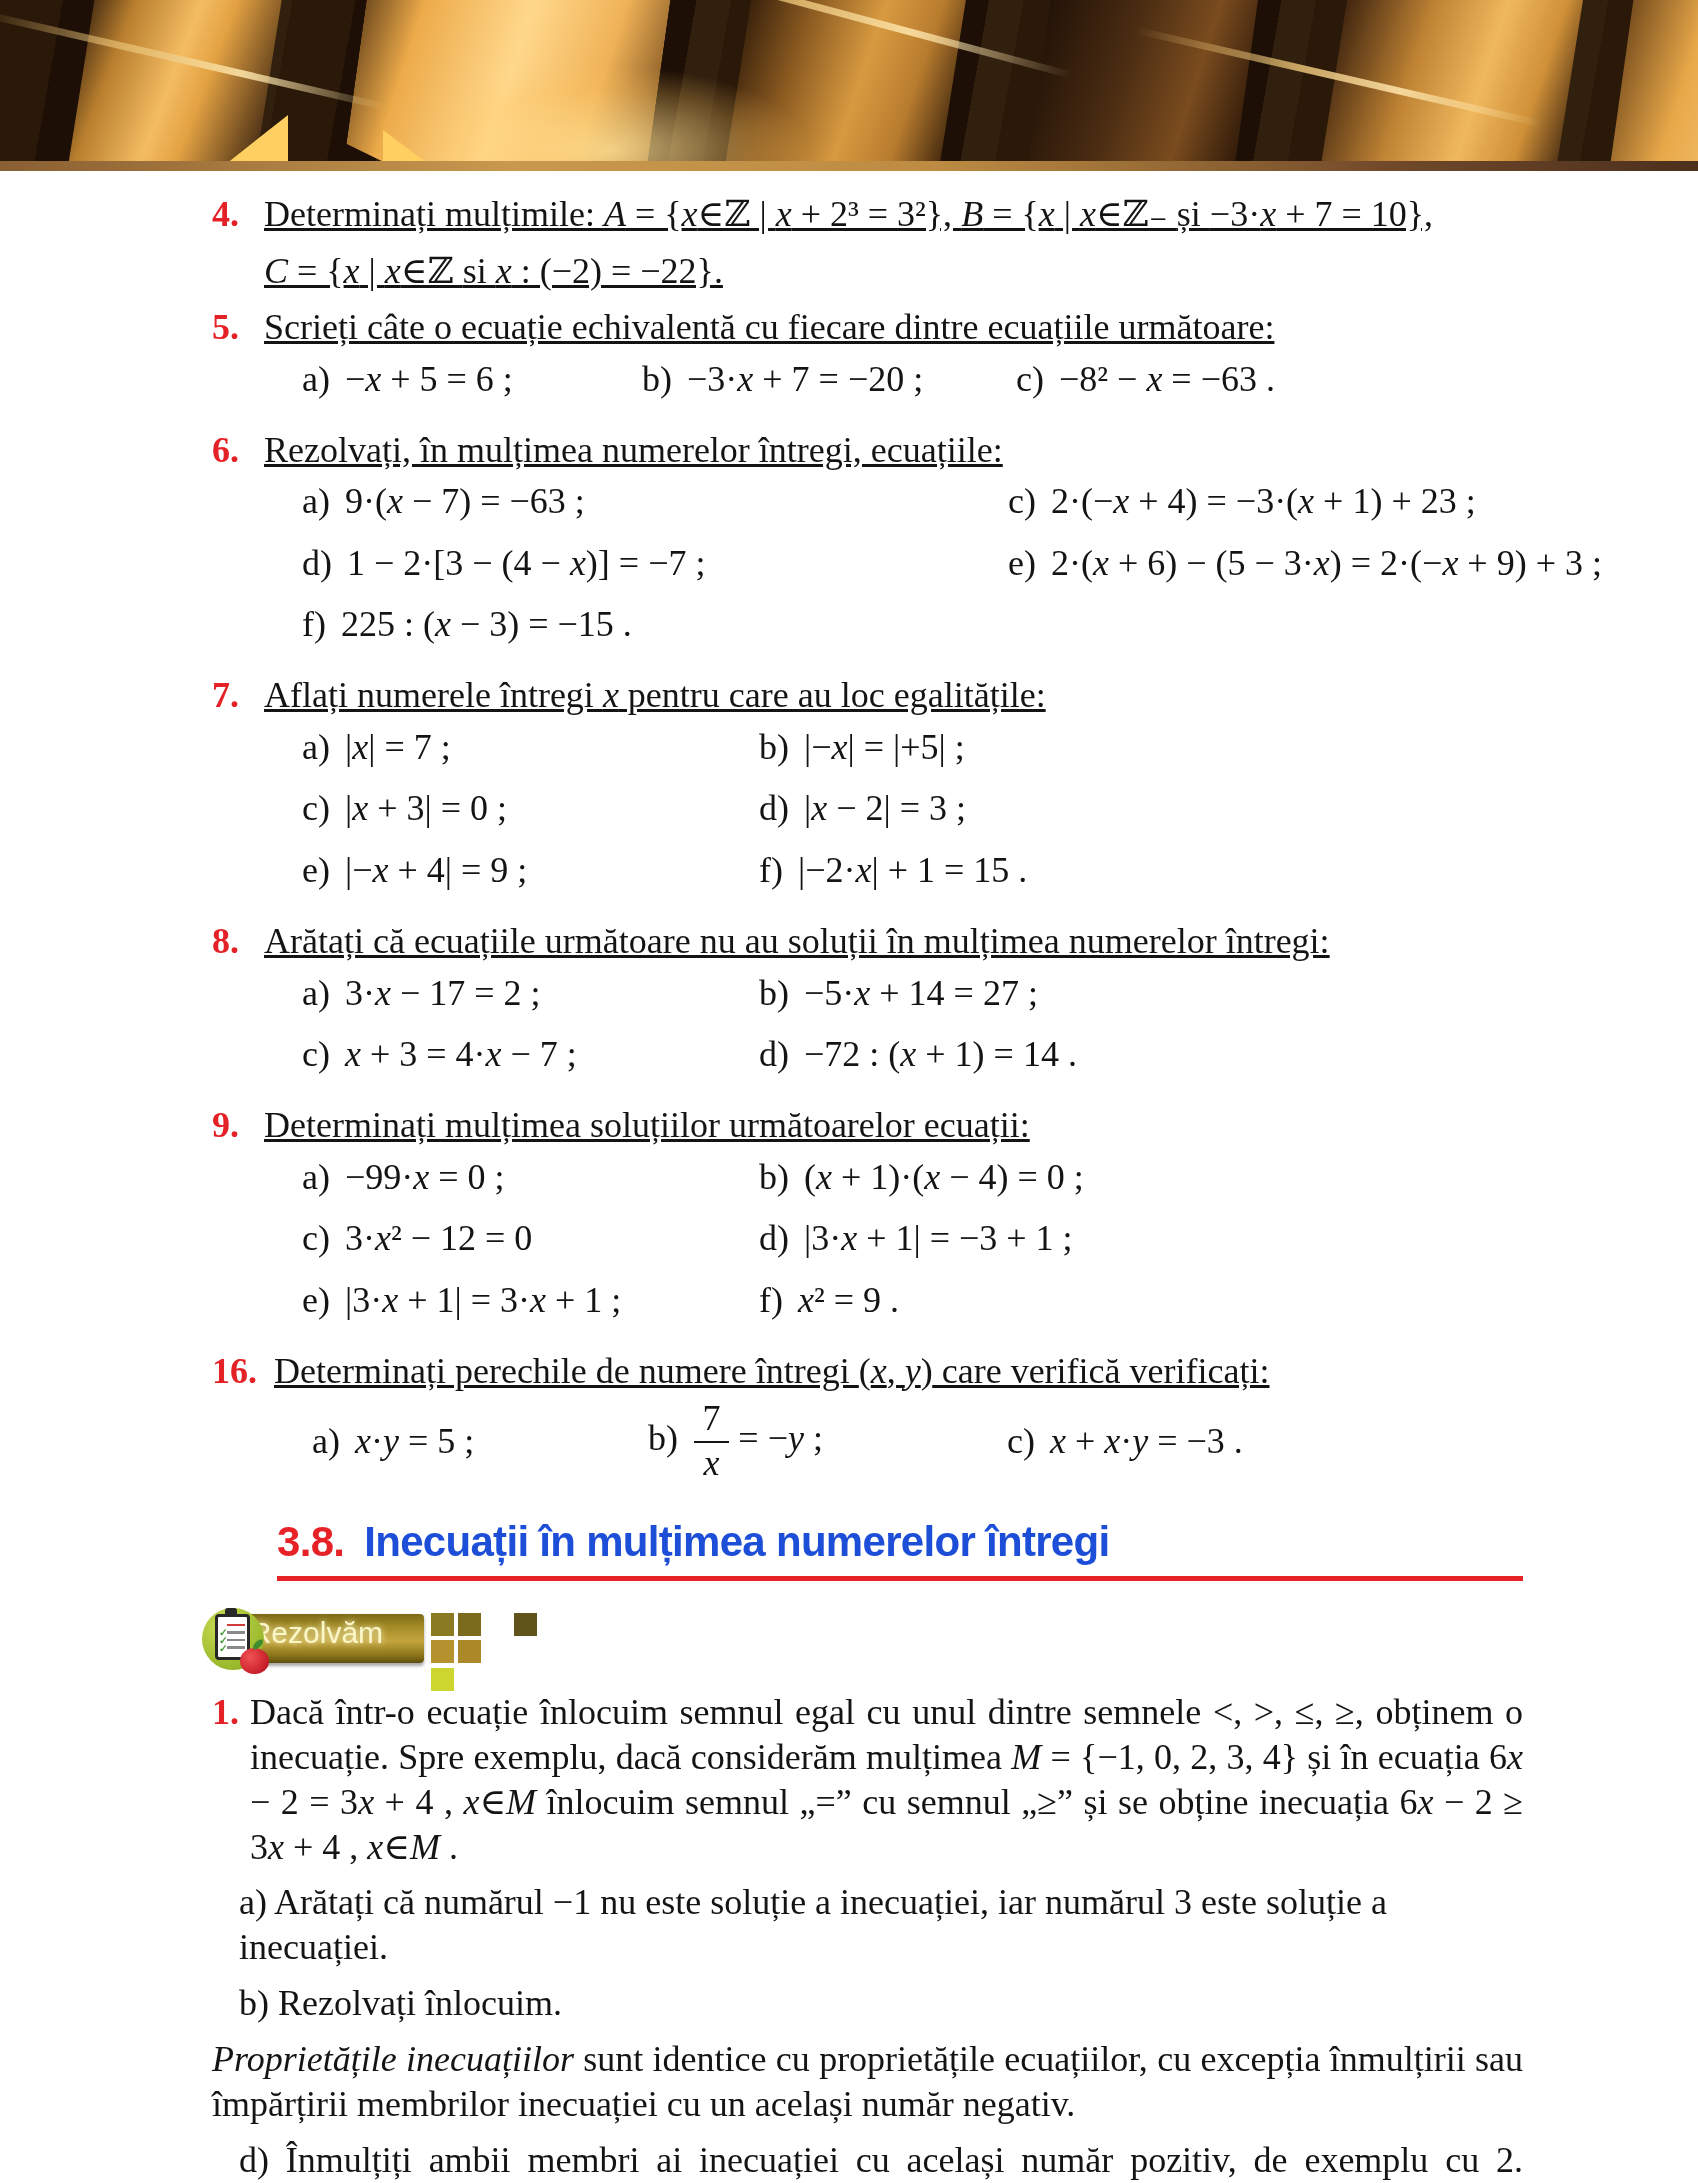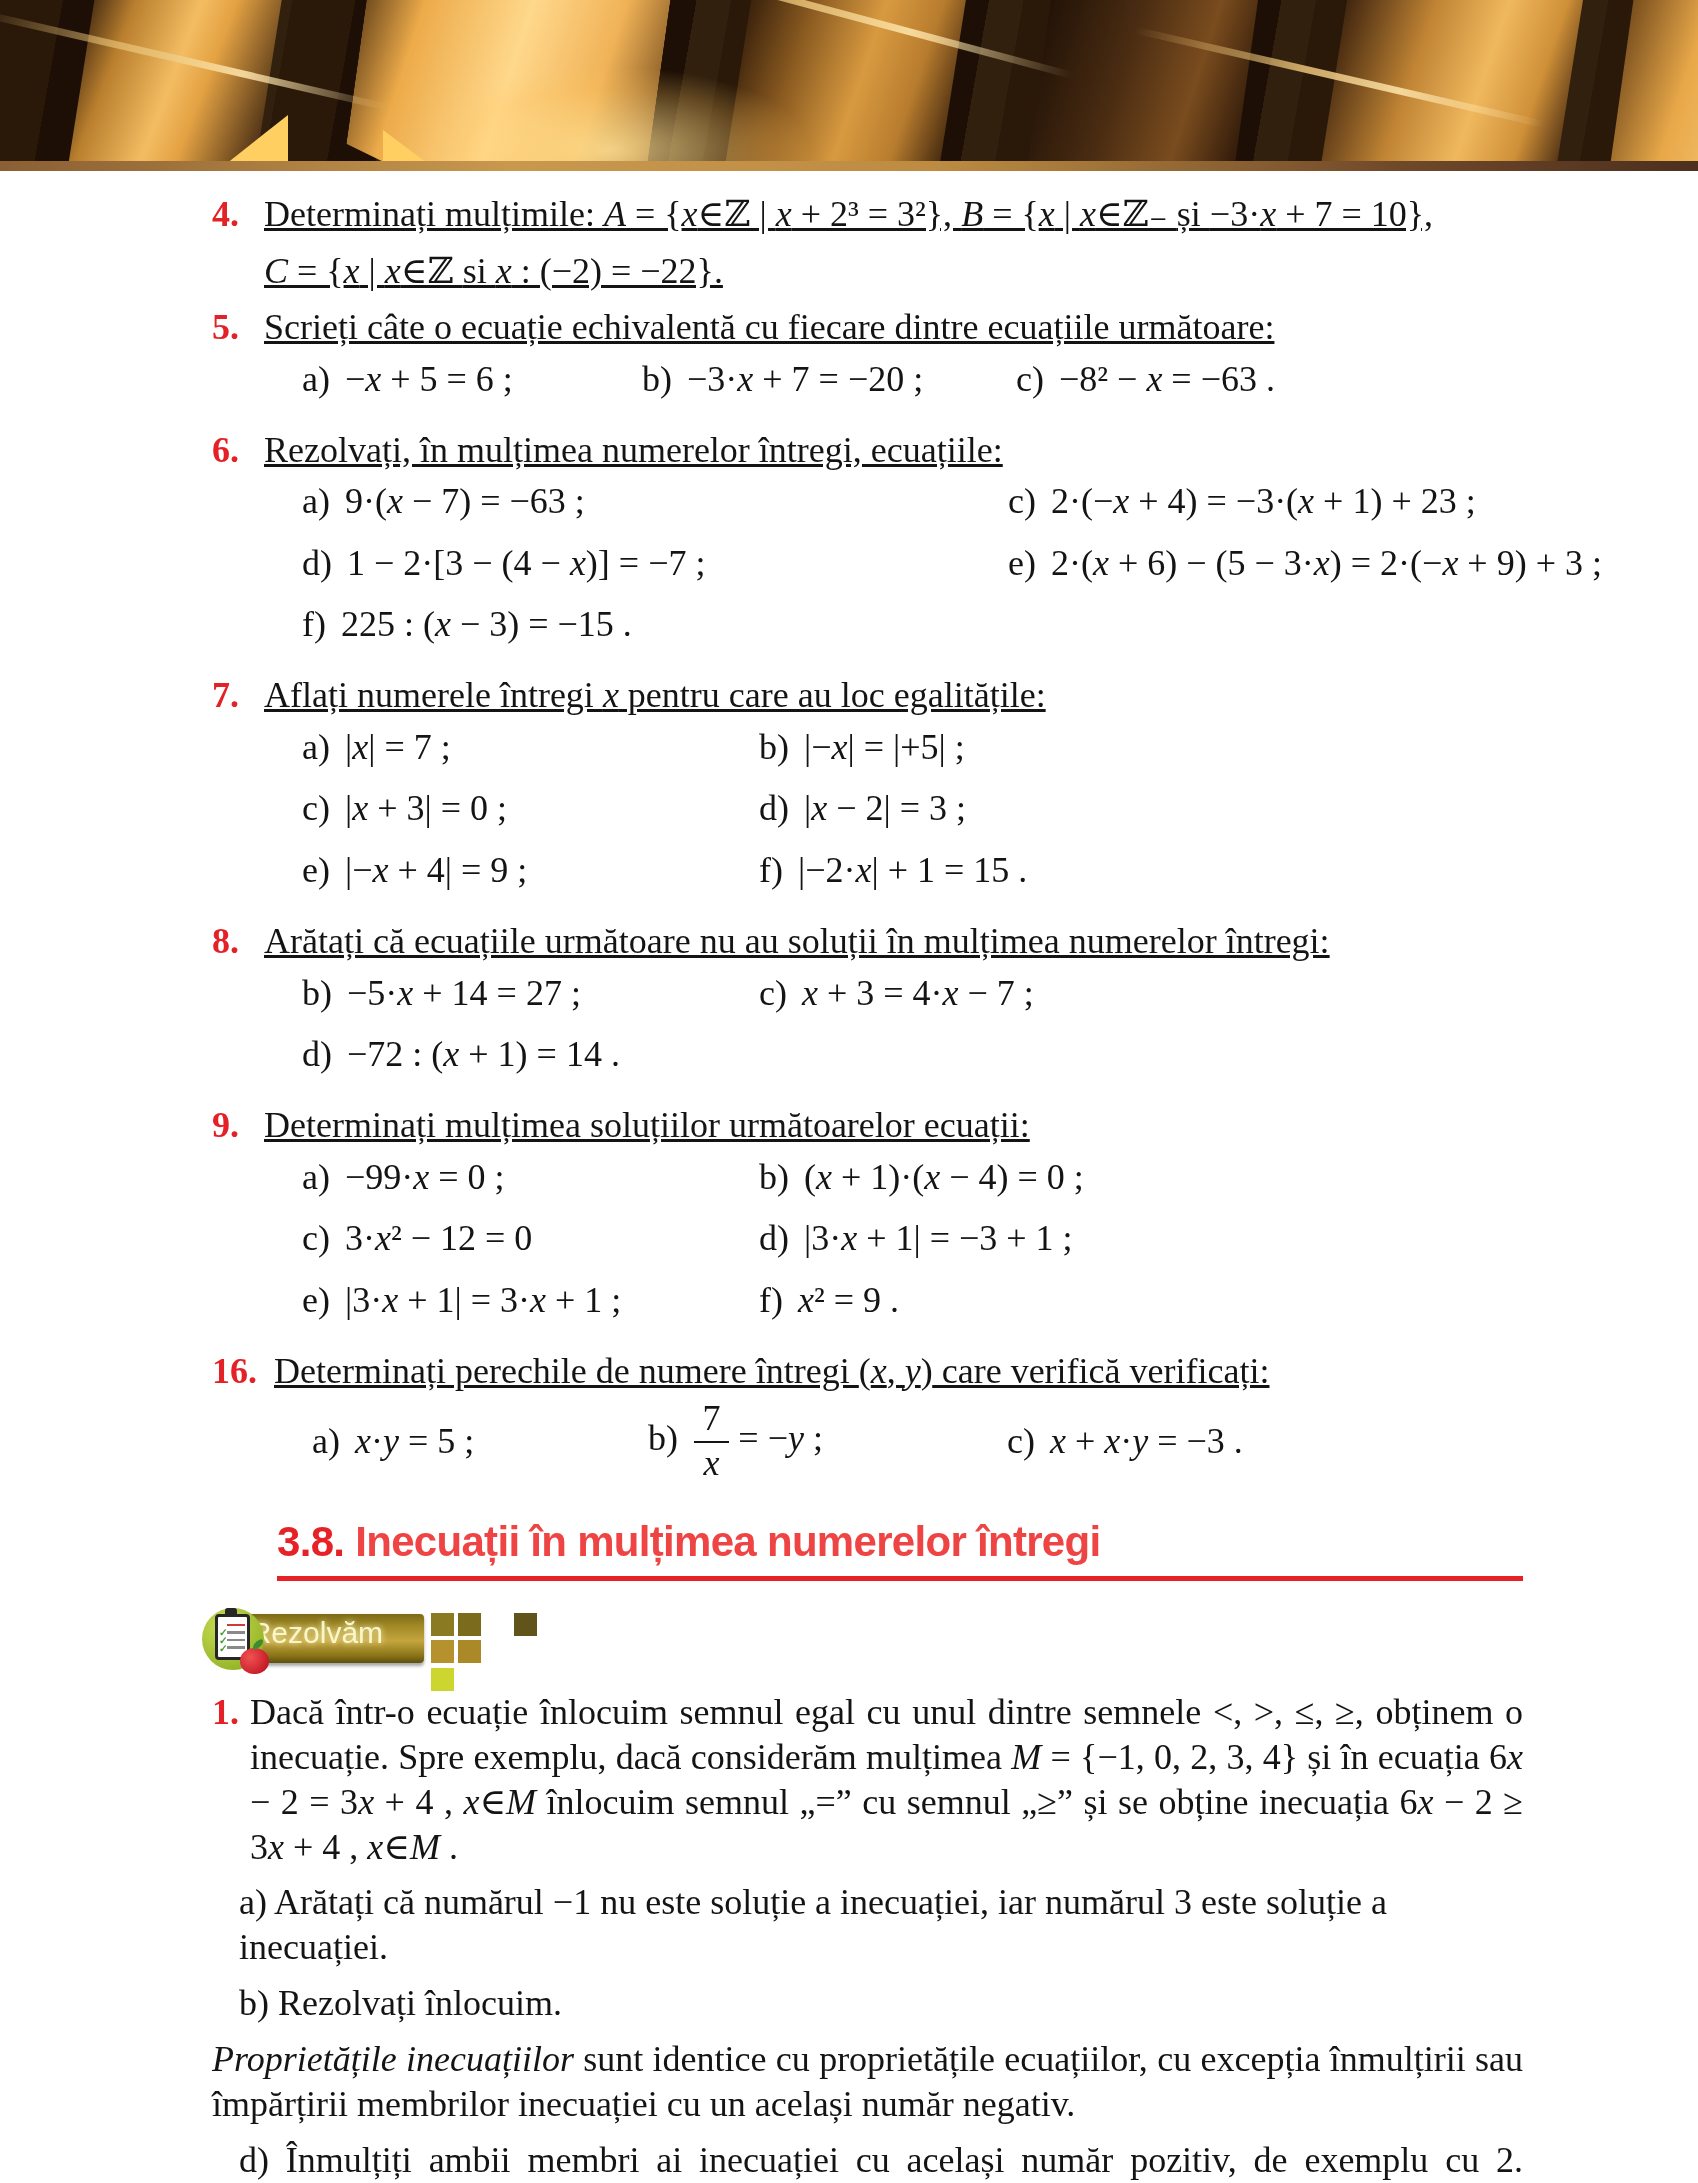--- a/index.html
+++ b/index.html
@@ -62,21 +62,21 @@
   .olab{display:inline-block;margin-right:15px;}
 
   .frac{display:inline-block;text-align:center;vertical-align:middle;margin:0 9.6px 0 1.4px;line-height:1.05;}
   .fnum{display:block;padding:0 8.2px 2.7px;border-bottom:2.7px solid #141414;}
   .fden{display:block;padding-top:2.7px;}
 
   
   .section-heading{margin:18px 0 0 65px;font-family:"Liberation Sans","DejaVu Sans",sans-serif;
       font-weight:bold;font-size:42px;line-height:52px;letter-spacing:-0.7px;}
   .sec-num{color:#e62227;margin-right:11px;}
-  .sec-title{color:#ef4444;}
+  .sec-title{color:#1d4ed8;margin-left:9px;}
   .sec-rule{height:4.1px;background:#e62227;width:1246px;margin-top:8.2px;}
 
   
   .badge{position:relative;height:66px;margin:27px 0 16.4px -10.3px;}
   .badge-bar{position:absolute;left:40px;top:6.8px;width:182px;height:49px;border-radius:4.1px;
       background:linear-gradient(180deg,#7c6a16 0%,#a28a26 25%,#c4a53e 55%,#8a7418 85%,#5e4f0e 100%);
       box-shadow:0 2.1px 3.4px rgba(0,0,0,.35);}
   .badge-label{position:absolute;left:48px;top:8.2px;font-family:"Liberation Sans","DejaVu Sans",sans-serif;
       font-size:30px;line-height:33px;color:#fbf6c8;text-shadow:0 0 6.8px rgba(255,255,210,.95);}
   .badge-circle{position:absolute;left:0;top:0;width:62px;height:62px;border-radius:50%;
@@ -177,20 +177,21 @@
           <span class="opt"><span class="olab">f)</span><span class="omath">|−2·<i>x</i>| + 1 = 15 .</span></span>
         </div>
       </div>
     </section>
 
     <section class="exercise">
       <span class="exnum">8.</span>
       <div class="exbody">
         <p class="exline">Arătați că ecuațiile următoare nu au soluții în mulțimea numerelor întregi:</p>
         <div class="opts g7">
+          <span class="opt"><span class="olab">a)</span><span class="omath">3·<i>x</i> − 17 = 2 ;</span></span>
           <span class="opt"><span class="olab">b)</span><span class="omath">−5·<i>x</i> + 14 = 27 ;</span></span>
           <span class="opt"><span class="olab">c)</span><span class="omath"><i>x</i> + 3 = 4·<i>x</i> − 7 ;</span></span>
           <span class="opt"><span class="olab">d)</span><span class="omath">−72 : (<i>x</i> + 1) = 14 .</span></span>
         </div>
       </div>
     </section>
 
     <section class="exercise">
       <span class="exnum">9.</span>
       <div class="exbody">

